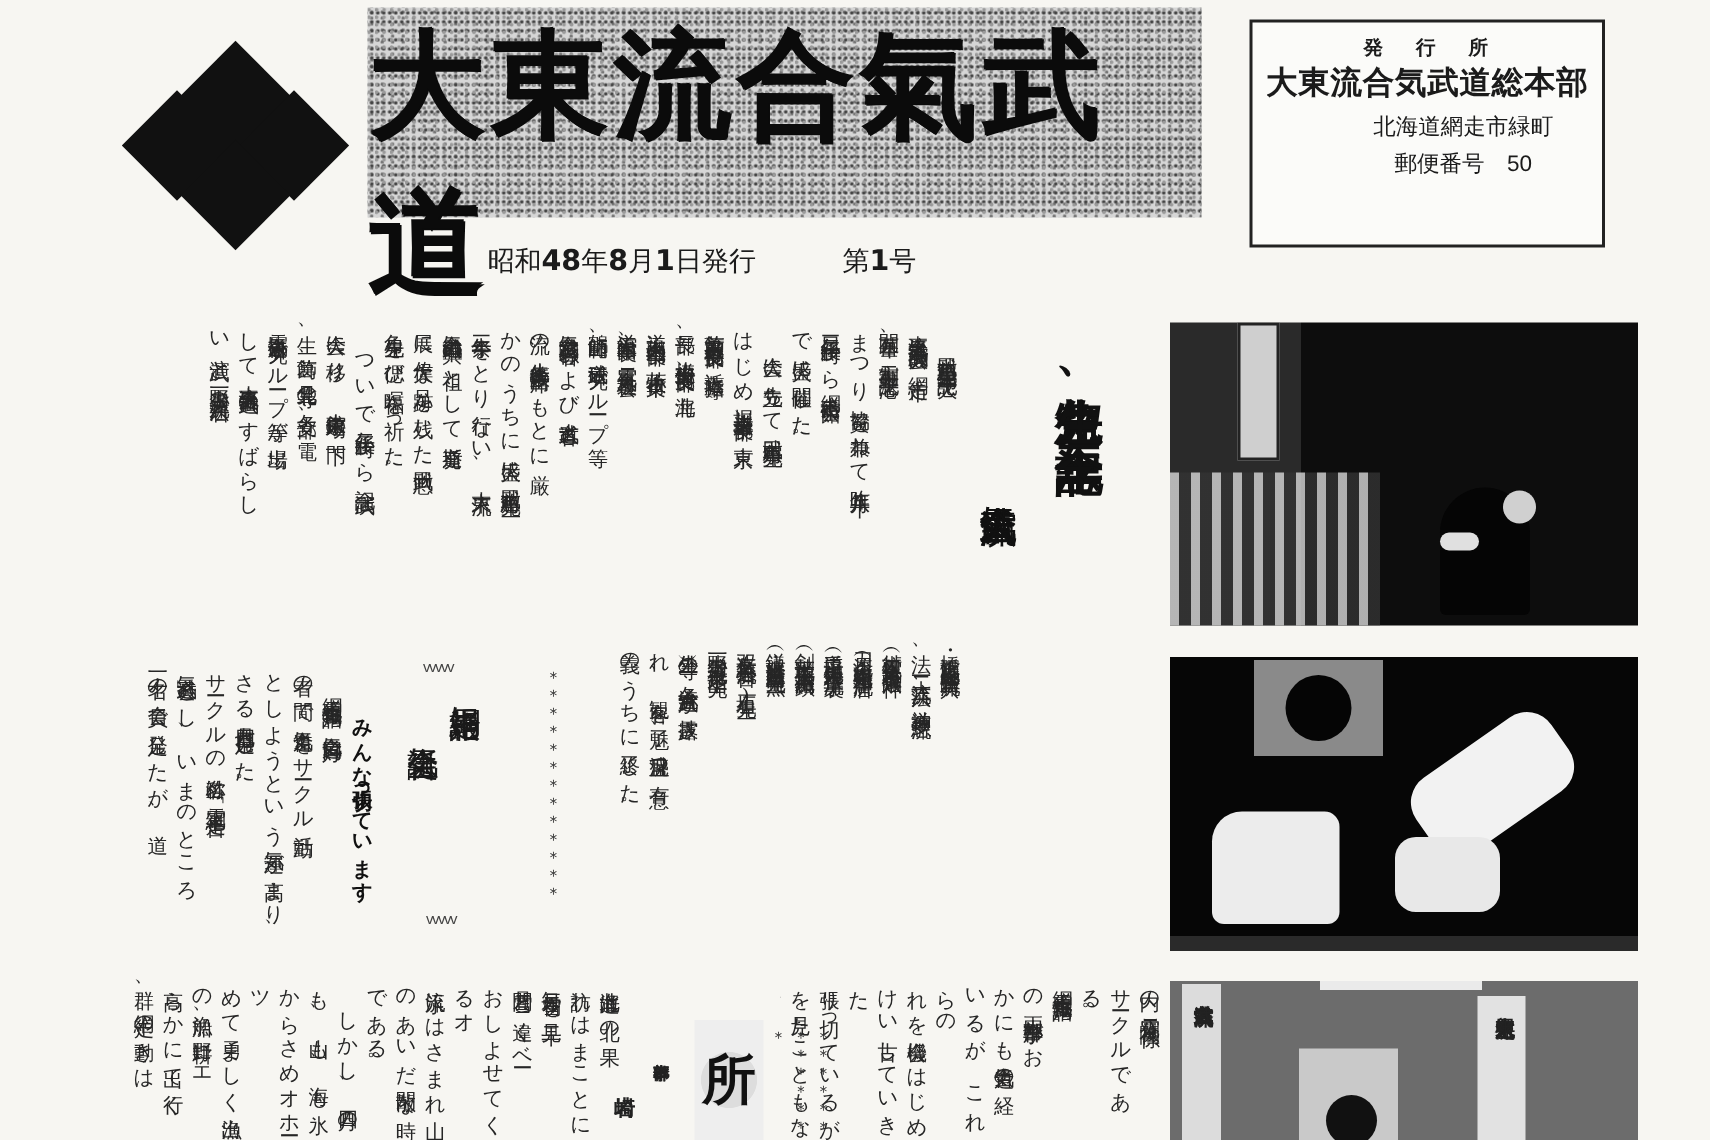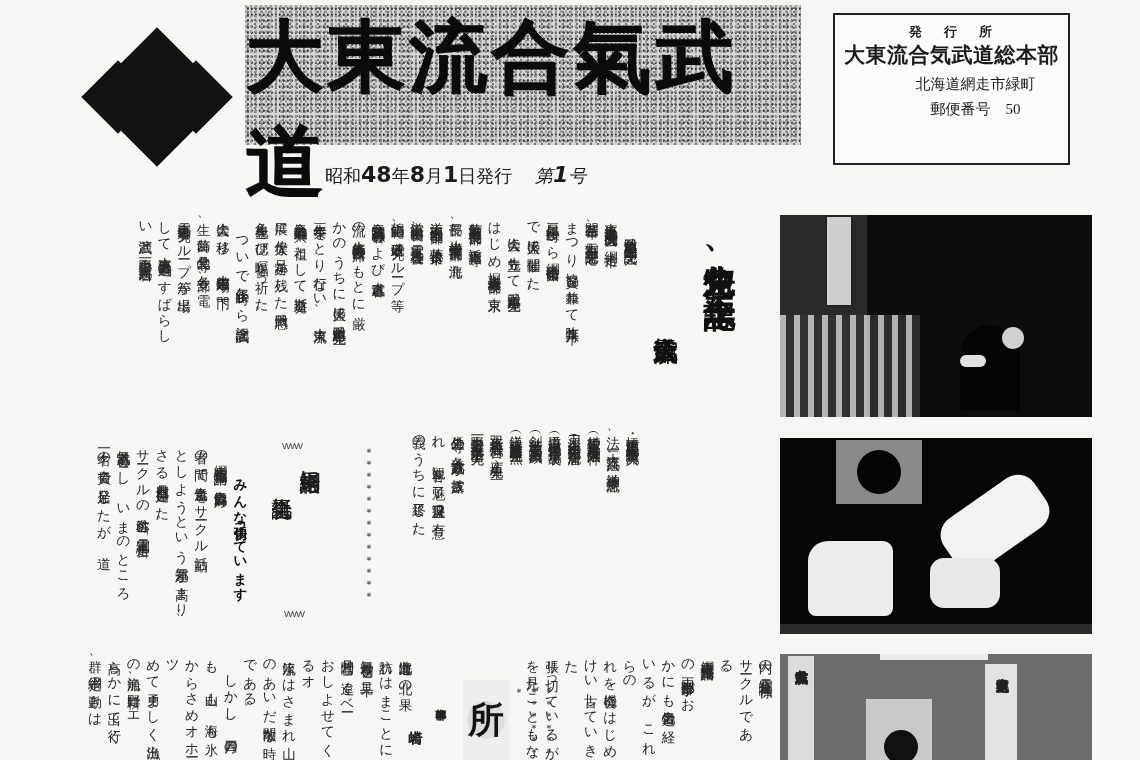--- a/index.html
+++ b/index.html
@@ -25,29 +25,29 @@
   }
   .title-band span {
     font-family:"DejaVu Sans", sans-serif; font-weight:bold;
     font-size:78px; letter-spacing:4px; color:#0b0b0b;
     text-shadow:1px 1px 0 #0b0b0b;
   }
 
   .publisher {
     left:833px; top:13px; width:237px; height:152px;
     border:2px solid #222; background:#fbfbf9; box-sizing:border-box;
-    text-align:center; font-family:Liberation Serif, serif;
+    text-align:center; font-family:Liberation Sans, sans-serif;
   }
   .publisher .lbl { font-size:13px; letter-spacing:22px; margin-top:8px; font-weight:bold; padding-left:20px; }
   .publisher .org { font-size:21px; font-weight:bold; margin-top:0; letter-spacing:0.5px; }
   .publisher .line { font-size:15px; margin-top:6px; text-align:center; padding-left:48px; }
 
   .dateline { left:325px; top:162px; font-size:18px; font-family:"DejaVu Sans", sans-serif; }
-  .dateline b { font-size:22px; font-weight:900; }
-  .dateline .issue { margin-left:17px;font-style:italic; }
+  .dateline b { font-size:19px; font-weight:900; }
+  .dateline .issue { margin-left:52px; }
 
   
   .vcol {
     writing-mode:vertical-rl; text-orientation:upright;
     font-size:13.6px; line-height:19.4px; letter-spacing:1.2px;
     white-space:pre-wrap; overflow:hidden; color:#262626;
   }
   .headline-big {
     writing-mode:vertical-rl; text-orientation:upright;
     font-family:"DejaVu Sans", sans-serif; font-weight:bold; color:#111;

